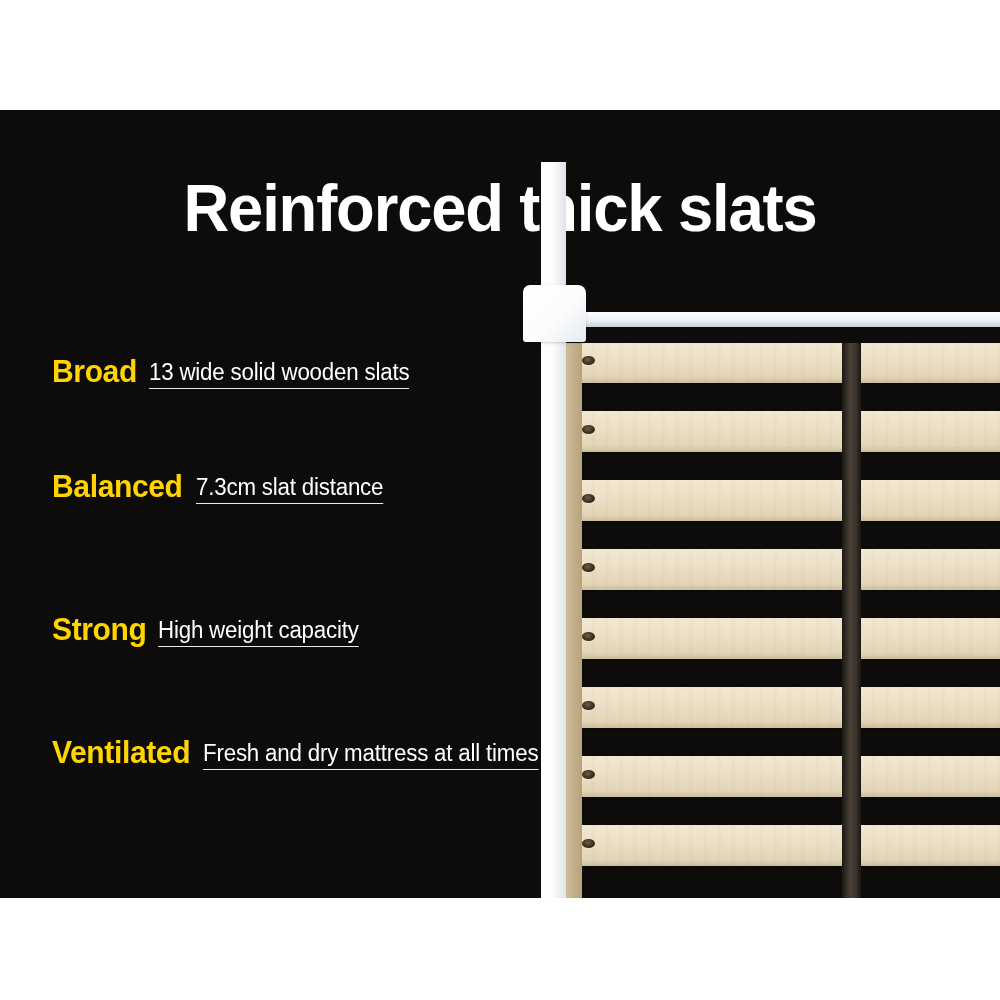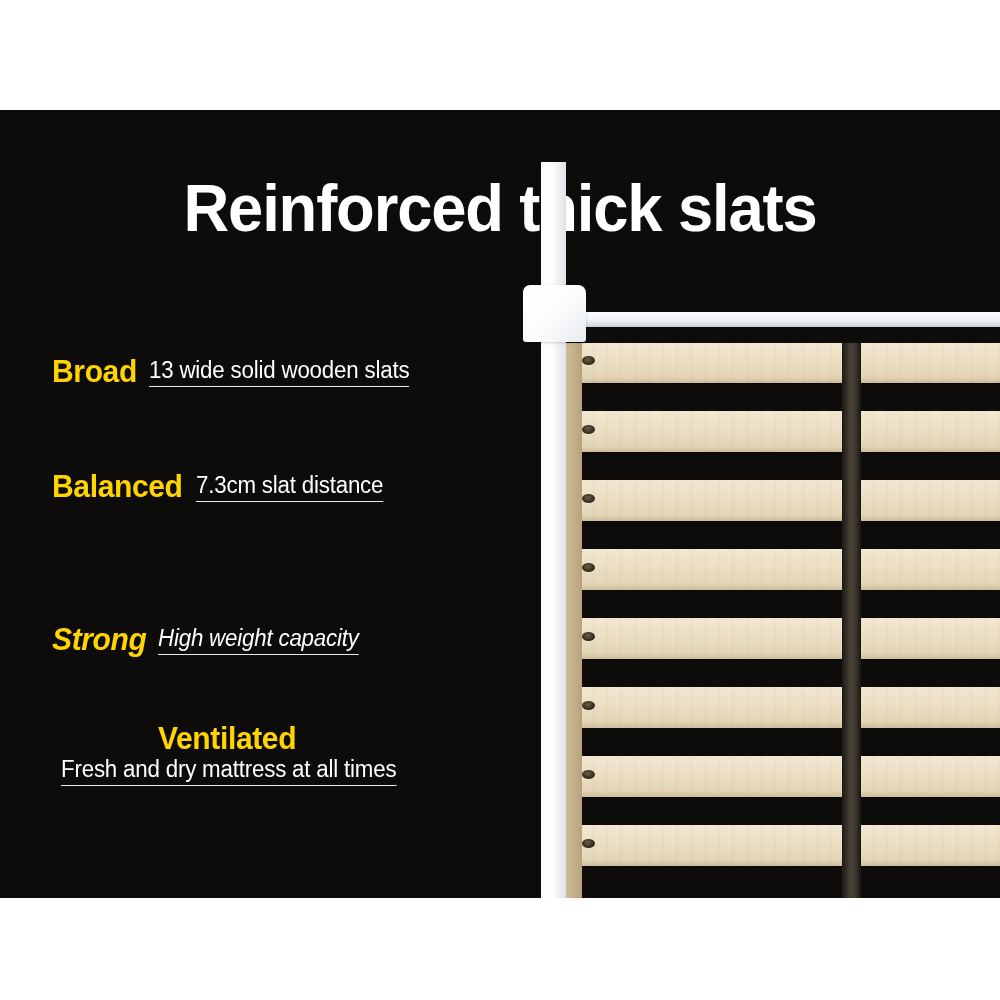--- a/index.html
+++ b/index.html
@@ -53,27 +53,27 @@
   .features {
     position: absolute;
     left: 52px;
     top: 245px;
     width: 470px;
   }
   .feature-row {
     position: absolute;
     left: 0;
     display: flex;
-    align-items: center;
+    align-items: flex-end;
     white-space: nowrap;
   }
   .feature-row.r0 { top: 0px; }
   .feature-row.r1 { top: 115px; }
-  .feature-row.r2 { top: 268px; font-style: italic; }
-  .feature-row.r3 { top: 367px; flex-direction: column; }
+  .feature-row.r2 { top: 258px; }
+  .feature-row.r3 { top: 381px; }
 
   .feature-label {
     color: #ffd400;
     font-family: "Liberation Sans", sans-serif;
     font-weight: bold;
     font-size: 31px;
     line-height: 34px;
     letter-spacing: -0.4px;
     transform: scaleX(0.97);
     transform-origin: left bottom;

